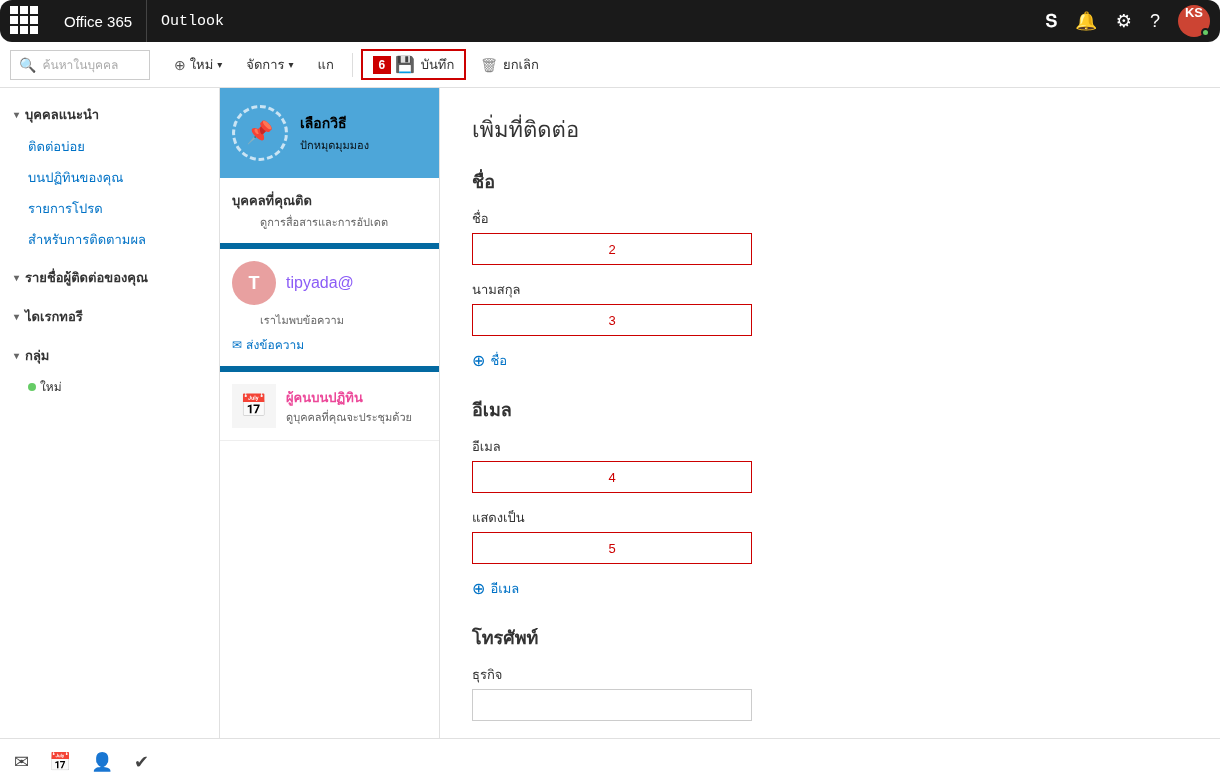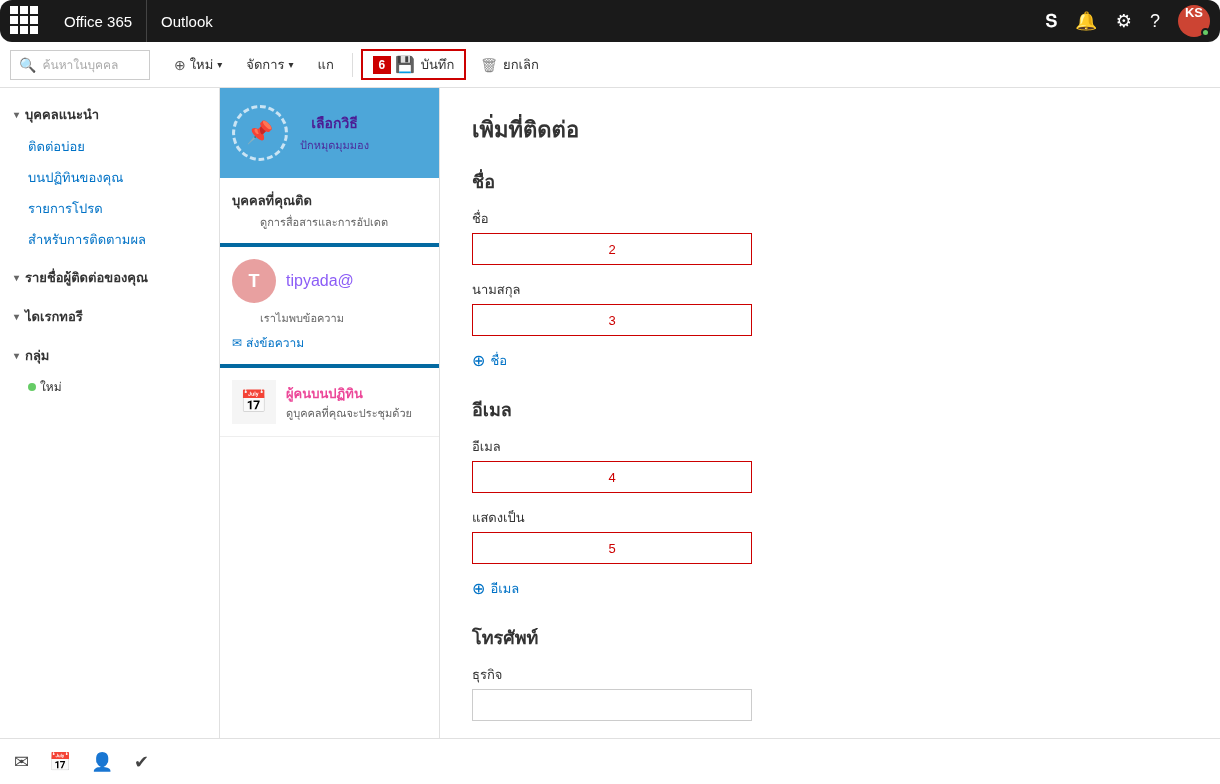--- a/index.html
+++ b/index.html
@@ -23,20 +23,21 @@
     }
     .top-nav .waffle-icon span { background: #fff; display: block; }
     .top-nav .app-name {
       color: #fff; font-size: 15px; font-weight: 400;
       padding: 0 14px; border-right: 1px solid #444;
       height: 42px; display: flex; align-items: center;
     }
     .top-nav .product-name {
       color: #fff; font-size: 15px; font-weight: 400;
       padding: 0 14px;
+      font-family: Liberation Mono, monospace;
     }
     .top-nav .spacer { flex: 1; }
     .top-nav .nav-icons { display: flex; align-items: center; gap: 18px; }
     .top-nav .nav-icon { color: #fff; font-size: 18px; cursor: pointer; }
     .top-nav .avatar {
       width: 32px; height: 32px; border-radius: 50%;
       background: #c43; color: #fff; display: flex; align-items: flex-start; justify-content: center;
       font-size: 13px; font-weight: 600; cursor: pointer; position: relative;
     }
     .top-nav .avatar .online-dot {
@@ -145,27 +146,27 @@
       display: flex; align-items: center; gap: 12px;
       padding: 12px;
     }
     .contact-hero-avatar {
       width: 56px; height: 56px; border-radius: 50%;
       border: 3px dashed rgba(255,255,255,0.7);
       display: flex; align-items: center; justify-content: center;
       flex-shrink: 0;
     }
     .contact-hero-avatar .pin-icon { color: #fff; font-size: 22px; }
-    .contact-hero-text { color: #4c1d95; text-align: center; }
+    .contact-hero-text { color: #000000; }
     .contact-hero-text h3 { font-size: 14px; font-weight: 600; }
     .contact-hero-text p { font-size: 11px; opacity: 0.9; margin-top: 2px; }
 
     .contact-card {
       padding: 12px;
-      border-bottom: 4px solid #0369a1;
+      border-bottom: 6px solid #0369a1;
     }
     .contact-card h4 { font-size: 13px; color: #333; font-weight: 600; margin-bottom: 2px; }
     .contact-card p { font-size: 11px; color: #666; margin-left: 28px; }
     .contact-avatar-row { display: flex; align-items: center; gap: 10px; margin-bottom: 6px; }
     .contact-avatar-circle {
       width: 44px; height: 44px; border-radius: 50%;
       background: #e8a0a0; display: flex; align-items: center; justify-content: center;
       font-size: 18px; font-weight: 600; color: #fff; flex-shrink: 0;
     }
     .contact-email { font-size: 16px; color: #8b5cf6; }
@@ -183,21 +184,21 @@
       font-size: 22px; color: #888;
     }
 
     
     .form-panel {
       flex: 1;
       overflow-y: auto;
       padding: 24px 32px;
       background: #fff;
     }
-    .form-panel h1 { font-size: 22px; font-weight: 700; color: #333; margin-bottom: 20px; }
+    .form-panel h1 { font-size: 22px; font-weight: 400; color: #333; margin-bottom: 20px; }
     .form-section-title {
       font-size: 18px; font-weight: 700; color: #333;
       margin-bottom: 12px; margin-top: 20px;
     }
     .form-group { margin-bottom: 14px; }
     .form-label { font-size: 13px; color: #333; margin-bottom: 4px; display: block; }
     .form-input {
       width: 280px; height: 32px;
       border: 1px solid #cc0000;
       padding: 0 8px;

